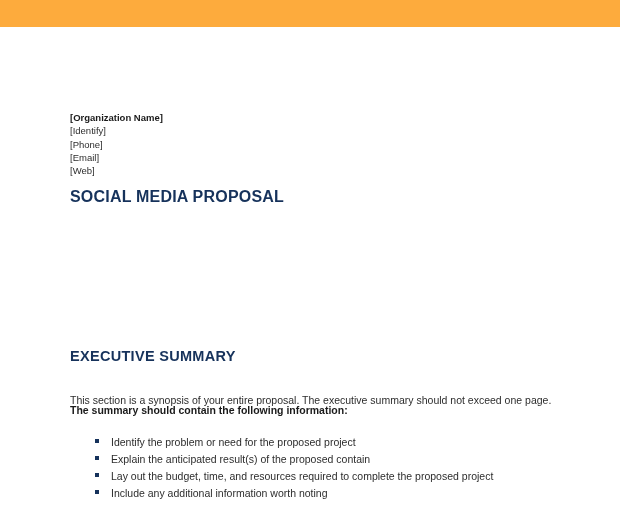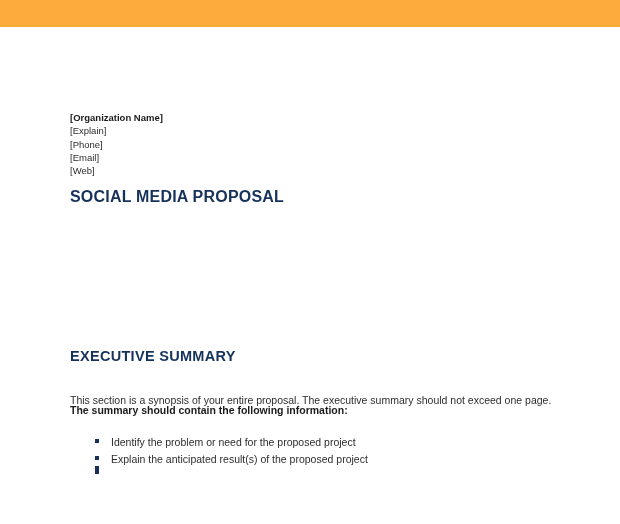--- a/index.html
+++ b/index.html
@@ -119,21 +119,21 @@
 </style>
 </head>
 <body>
 
 <div class="page">
 
   <div class="top-bar"></div>
 
   <div class="org-block">
     <div class="org-name">[Organization Name]</div>
-    <div>[Explain]</div>
+    <div>[Identify]</div>
     <div>[Phone]</div>
     <div>[Email]</div>
     <div>[Web]</div>
   </div>
 
 
   <h1 class="doc-title">SOCIAL MEDIA PROPOSAL</h1>
 
   <h3 class="section-heading">EXECUTIVE SUMMARY</h3>
 
@@ -143,25 +143,27 @@
 
   <ul class="bullet-list">
 
       <li>
         <span class="bullet-square"></span>
         <span>Identify the problem or need for the proposed project</span>
       </li>
 
       <li>
         <span class="bullet-square"></span>
-        <span>Explain the anticipated result(s) of the proposed project</span>
+        <span>Explain the anticipated result(s) of the proposed contain</span>
       </li>
 
       <li>
         <span class="bullet-square"></span>
+        <span>Lay out the budget, time, and resources required to complete the proposed project</span>
       </li>
 
       <li>
         <span class="bullet-square"></span>
+        <span>Include any additional information worth noting</span>
       </li>
     </ul>
 
 </div>
 
 </body></html>

